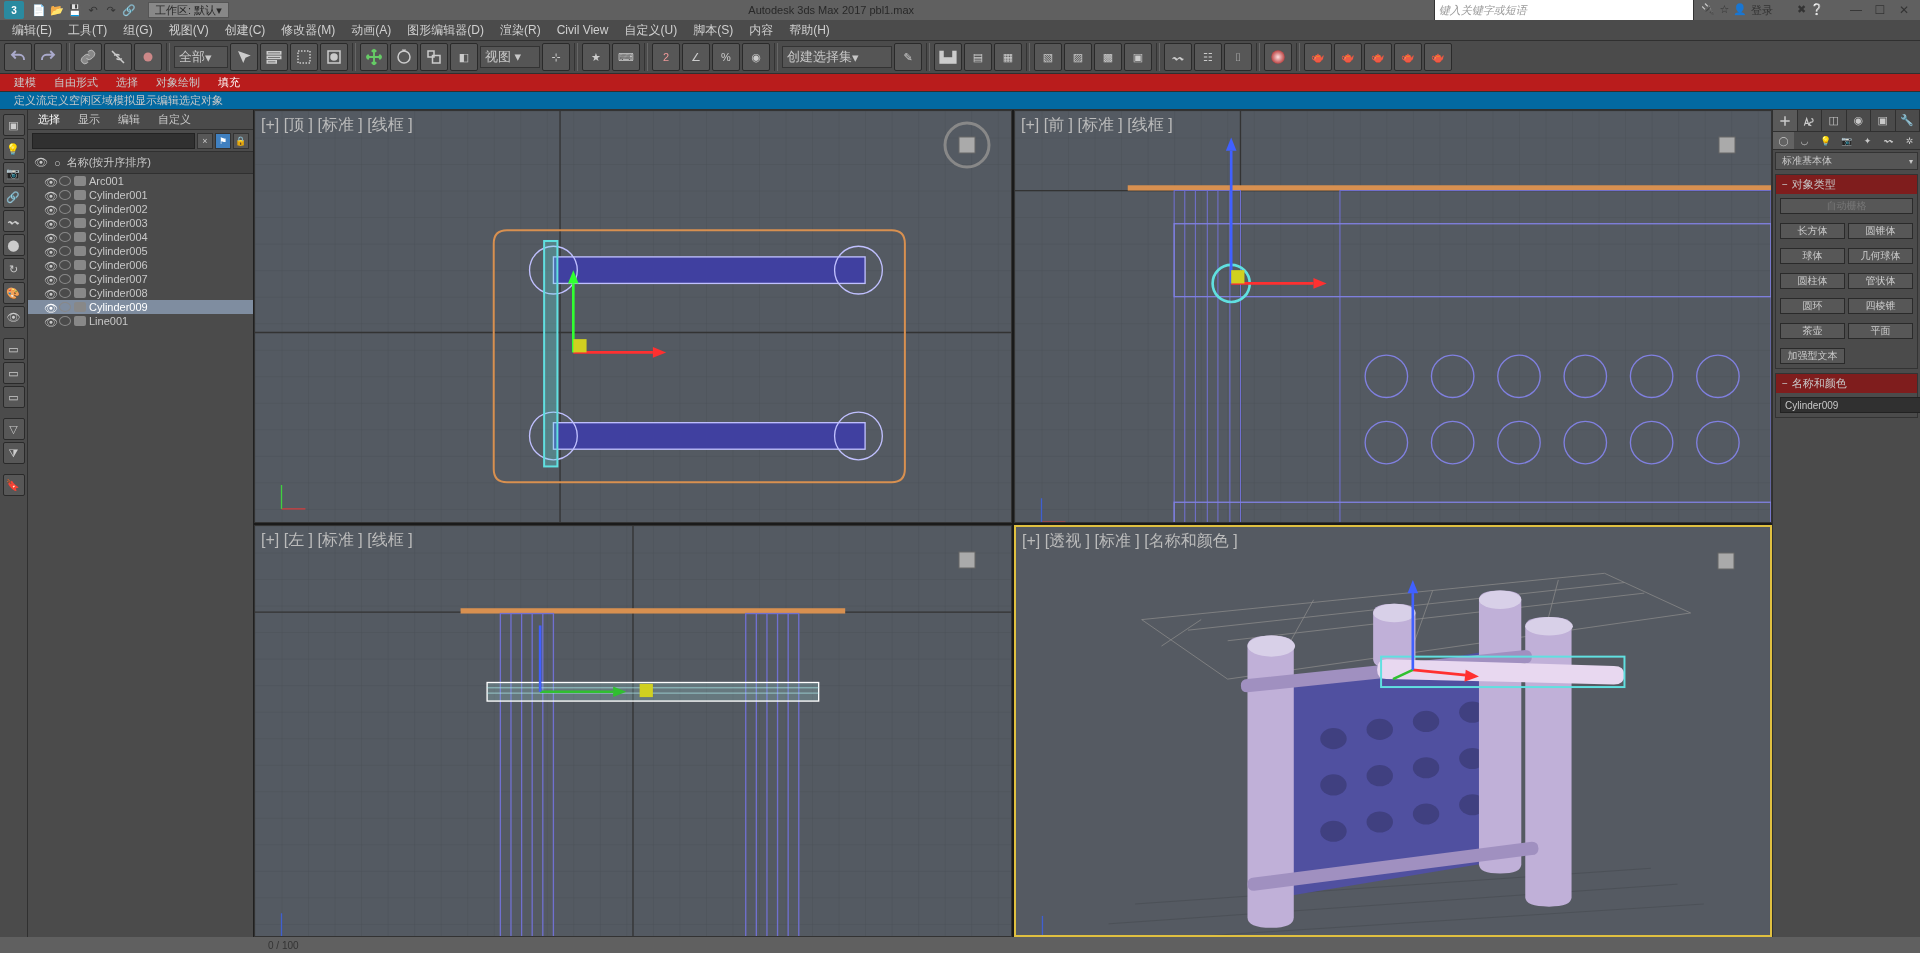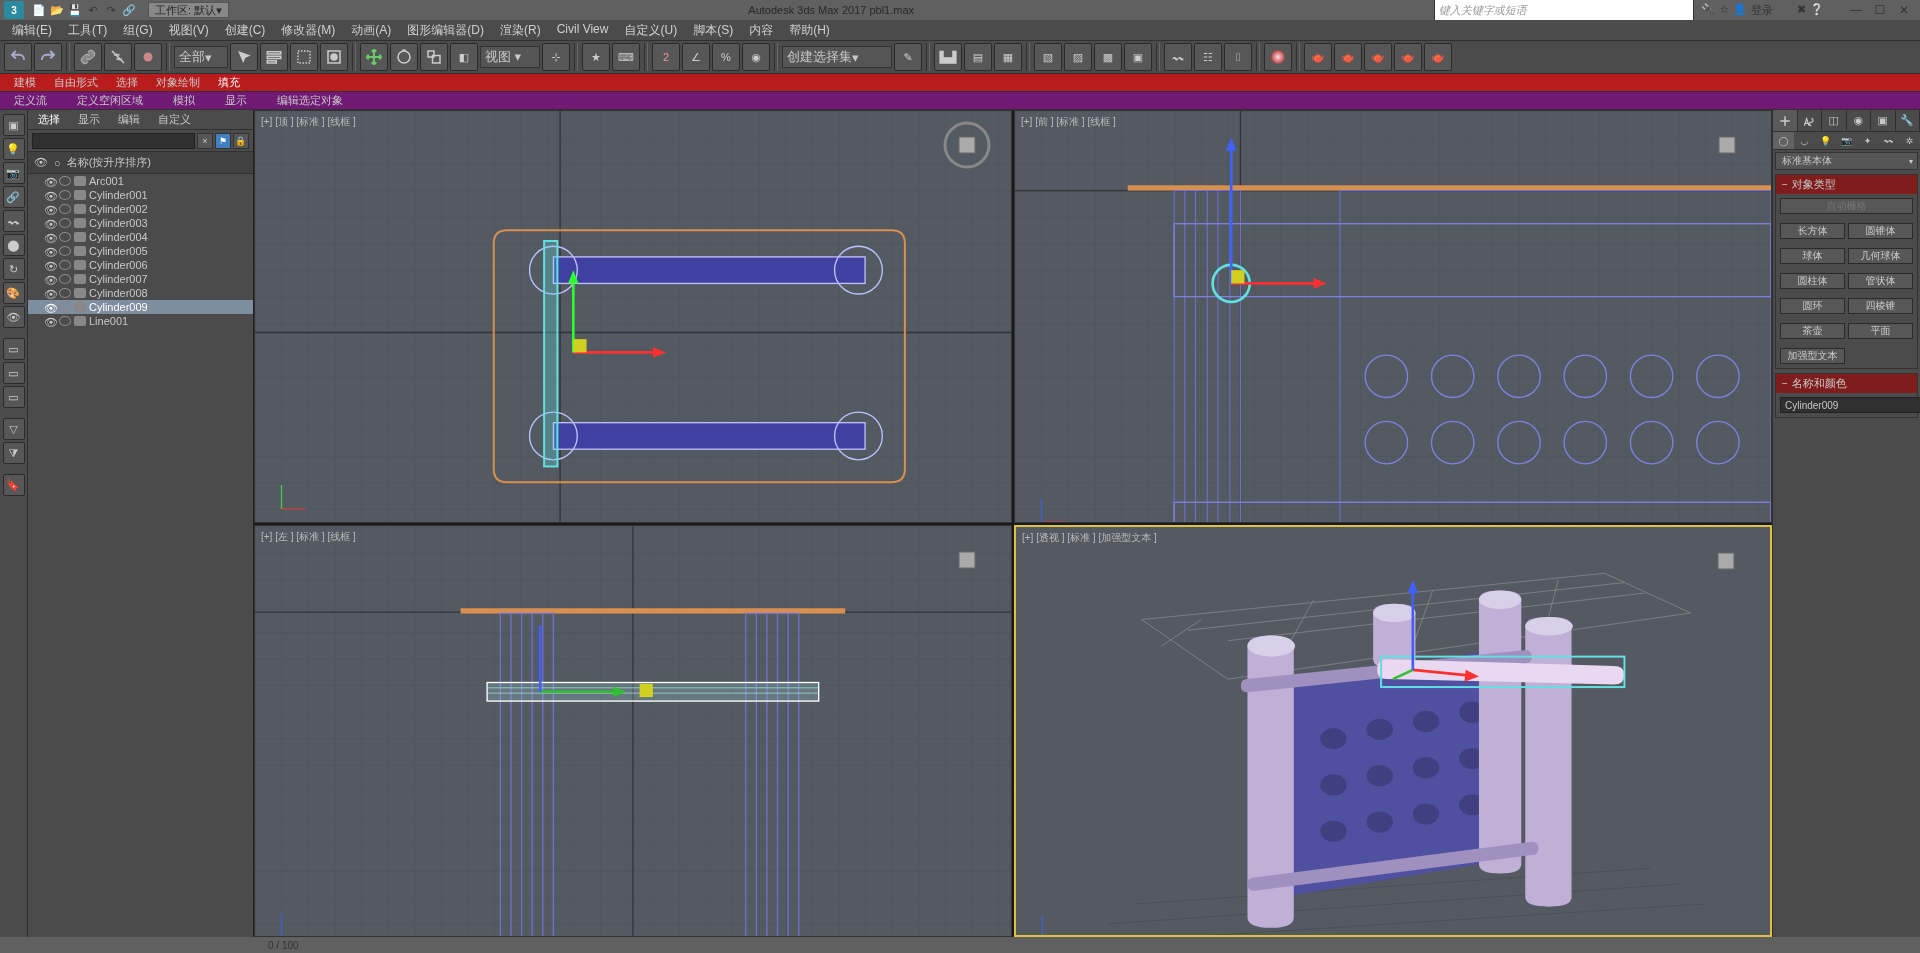--- a/index.html
+++ b/index.html
@@ -8,51 +8,51 @@
 .titlebar { height: 20px; background: #606060; display: flex; align-items: center; padding: 0 4px; color: #282828; font-size: 11px; }
 .titlebar .logo { width: 20px; height: 18px; background: #2a8aa0; color: #fff; display: flex; align-items: center; justify-content: center; font-weight: bold; font-size: 10px; border-radius: 2px; margin-right: 6px; }
 .titlebar .qat { display: flex; gap: 0; }
 .titlebar .qat .btn { width: 18px; height: 16px; display: flex; align-items: center; justify-content: center; border: 1px solid transparent; color: #333; }
 .titlebar .ws { margin-left: 10px; background: #888; border: 1px solid #555; padding: 0 6px; height: 16px; display: flex; align-items: center; }
 .titlebar .title { flex: 1; text-align: center; font-size: 11px; }
 .titlebar .search { width: 260px; height: 24px; background: #fff; border: 1px solid #333; color: #999; font-style: italic; padding: 0 4px; display: flex; align-items: center; }
 .titlebar .infobtns { display: flex; gap: 4px; margin-left: 8px; color: #333; }
 .titlebar .winbtns { display: flex; gap: 0; margin-left: 20px; }
 .titlebar .winbtns div { width: 24px; height: 18px; display: flex; align-items: center; justify-content: center; font-size: 12px; color: #333; }
-.menubar { height: 20px; background: #4b4b4b; display: flex; padding: 0 4px; }
+.menubar { height: 20px; background: #4b4b4b; display: flex; align-items: center; padding: 0 4px; }
 .menubar .item { padding: 2px 8px; font-size: 12px; color: #d0d0d0; }
 .maintoolbar { height: 34px; background: #4b4b4b; border-top: 1px solid #303030; border-bottom: 1px solid #303030; display: flex; align-items: center; padding: 0 4px; gap: 2px; }
 .tool { width: 28px; height: 28px; background: #575757; border: 1px solid #2a2a2a; border-radius: 2px; display: flex; align-items: center; justify-content: center; position: relative; color: #ccc; }
 .tool svg { width: 18px; height: 18px; }
 .toolsep { width: 4px; height: 28px; border-left: 1px solid #333; border-right: 1px solid #666; margin: 0 2px; }
 .tooldd { min-width: 54px; height: 22px; background: #555; border: 1px solid #333; display: flex; align-items: center; padding: 0 4px; font-size: 13px; }
 .ribbon { height: 18px; background: #b91c1c; border-bottom: 1px solid #303030; display: flex; align-items: center; padding: 0 14px; gap: 18px; font-size: 11px; }
 .ribbon .tab { color: #c8c8c8; }
 .ribbon .tab.active { color: #fff; }
-.ribbon2 { height: 18px; background: #701a75; border-bottom: 1px solid #303030; display: flex; align-items: center; padding: 0 14px; gap: 30px; font-size: 11px; }
+.ribbon2 { height: 18px; background: #0369a1; border-bottom: 1px solid #303030; display: flex; align-items: center; padding: 0 14px; gap: 0; font-size: 11px; }
 .content { flex: 1; display: flex; }
 .leftbar { width: 28px; background: #4b4b4b; border-right: 1px solid #303030; display: flex; flex-direction: column; align-items: center; padding-top: 4px; gap: 2px; }
 .leftbar .tool { width: 22px; height: 22px; }
 .scenepanel { width: 226px; background: #4b4b4b; display: flex; flex-direction: column; border-right: 1px solid #202020; }
 .scenetabs { height: 20px; display: flex; align-items: center; padding: 0 10px; gap: 18px; font-size: 11px; border-bottom: 1px solid #303030; }
 .scenetabs .stab.active { color: #fff; }
 .scenesearch { height: 22px; display: flex; align-items: center; padding: 2px 4px; gap: 2px; border-bottom: 1px solid #303030; }
 .scenesearch input { flex: 1; height: 16px; background: #303030; border: 1px solid #222; color: #888; padding: 0 4px; font-size: 10px; }
 .sceneicon { width: 16px; height: 16px; background: #575757; border: 1px solid #333; display: flex; align-items: center; justify-content: center; font-size: 9px; }
 .scenehdr { padding: 3px 6px; background: #414141; border-bottom: 1px solid #303030; display: flex; align-items: center; gap: 6px; font-size: 11px; }
 .scenelist { flex: 1; overflow: visible; }
 .scenerow { display: flex; align-items: center; height: 14px; padding: 0 4px 0 16px; font-size: 11px; gap: 3px; }
 .scenerow.selected { background: #7f8da0; color: #fff; }
 .scenerow .eye { width: 12px; height: 10px; }
 .scenerow .frz { width: 12px; height: 10px; border: 1px solid #888; border-radius: 50%; }
 .scenerow .ico { width: 12px; height: 10px; background: #888; border-radius: 2px; }
 .viewports { flex: 1; display: grid; grid-template-columns: 1fr 1fr; grid-template-rows: 1fr 1fr; gap: 2px; background: #1a1a1a; position: relative; }
 .viewport { background: #555a60; position: relative; overflow: hidden; border: 1px solid #333; }
 .viewport.active { border: 2px solid #e0c040; }
-.viewport .vplabel { position: absolute; top: 4px; left: 6px; font-size: 10px; color: #bbb; z-index: 10; }
+.viewport .vplabel { position: absolute; top: 4px; left: 6px; font-size: 16px; color: #bbb; z-index: 10; }
 .viewport .viewcube { position: absolute; top: 10px; right: 20px; width: 48px; height: 48px; z-index: 10; }
 .vpcontent { position: absolute; inset: 0; }
 .cmdpanel { width: 148px; background: #4b4b4b; border-left: 1px solid #303030; display: flex; flex-direction: column; }
 .cmdtabs { height: 22px; display: flex; border-bottom: 1px solid #303030; }
 .cmdtabs .ctab { flex: 1; display: flex; align-items: center; justify-content: center; border-right: 1px solid #303030; background: #4b4b4b; }
 .cmdtabs .ctab.active { background: #5a5a5a; }
 .cmdsubs { height: 18px; display: flex; border-bottom: 1px solid #303030; }
 .cmdsubs .csub { flex: 1; display: flex; align-items: center; justify-content: center; font-size: 9px; }
 .cmdsubs .csub.active { background: #626262; }
 .cmddd { height: 18px; background: #555; border: 1px solid #333; margin: 2px; display: flex; align-items: center; padding: 0 6px; font-size: 10px; position: relative; }
@@ -501,21 +501,21 @@
           <line x1="215" y1="125" x2="215" y2="75" stroke="#4060ff" stroke-width="2"></line>
           <rect x="290" y="119" width="10" height="10" fill="#d0d020"></rect>
           <g transform="translate(20,310)">
               <line x1="0" y1="0" x2="18" y2="0" stroke="#40d040"></line>
               <line x1="0" y1="0" x2="0" y2="-18" stroke="#4060d0"></line>
             </g>
         </svg>
       </div>
 
       <div class="viewport active">
-        <div class="vplabel">[+] [透视 ] [标准 ] [加强型文本 ]</div>
+        <div class="vplabel">[+] [透视 ] [标准 ] [名称和颜色 ]</div>
         <div class="viewcube"><svg viewBox="0 0 48 48">
               <rect x="16" y="16" width="16" height="16" fill="#aaa" stroke="#666"></rect>
             </svg></div>
         <svg class="vpcontent" viewBox="0 0 570 335">
           <rect width="100%" height="100%" fill="#555a62"></rect>
 
           <g stroke="#484c52" stroke-width="0.5">
             <line x1="50" y1="315" x2="520" y2="285"></line>
               <line x1="70" y1="300" x2="500" y2="270"></line>
               <line x1="90" y1="285" x2="480" y2="258"></line>

